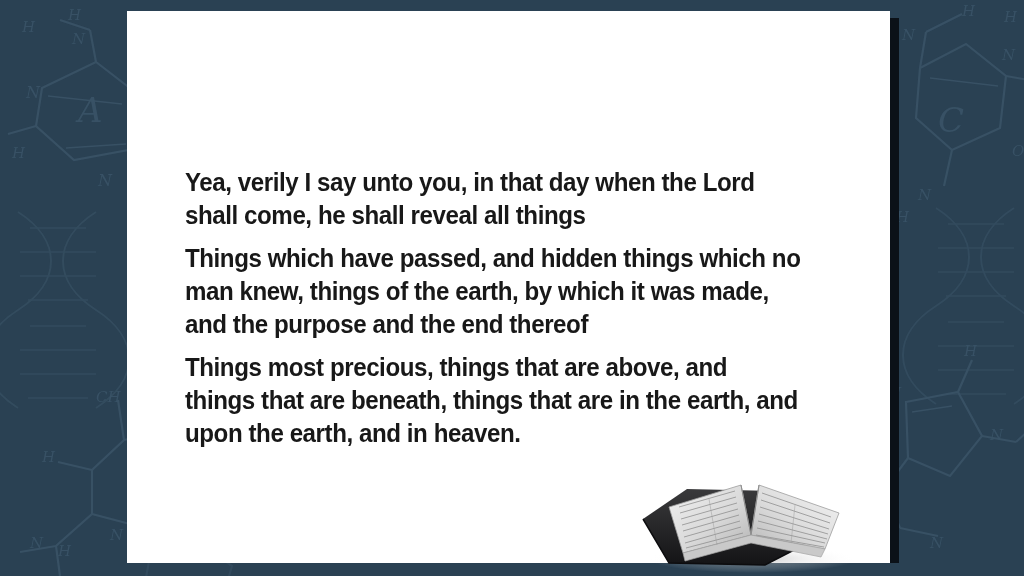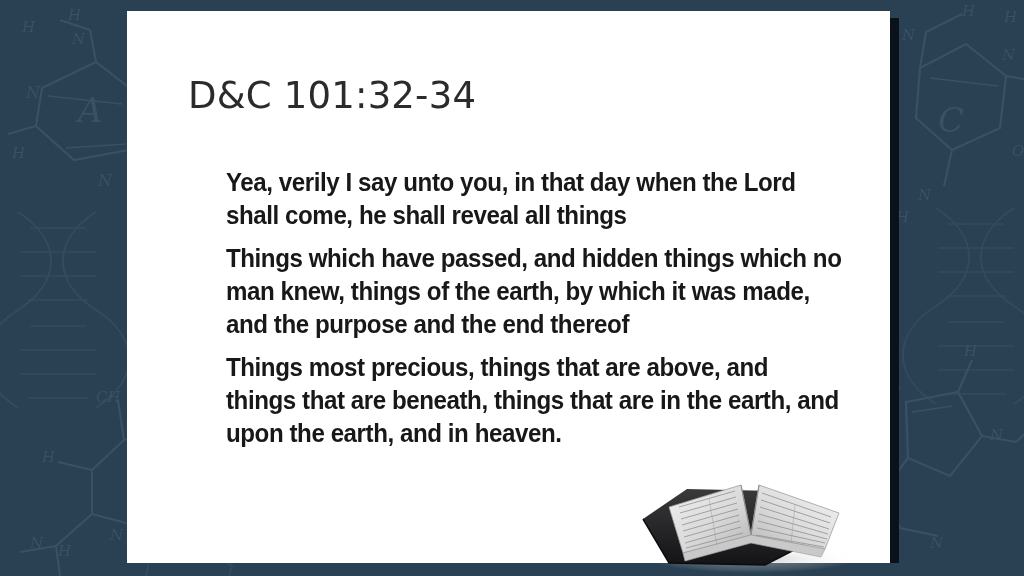--- a/index.html
+++ b/index.html
@@ -63,21 +63,20 @@
     color: #2b2b2b;
     white-space: nowrap;
     font-family: "DejaVu Sans", sans-serif;
   }
 
   #body-text {
     position: absolute;
     left: 58px;
     top: 155px;
     width: 640px;
-    margin-left: 41px;
   }
   .para {
     font-size: 25px;
     line-height: 33px;
     color: #181818;
     font-weight: 600;
     letter-spacing: -0.45px;
     margin: 0 0 10px 0;
     font-family: "Liberation Sans", sans-serif;
     transform: scaleX(0.965);
@@ -195,21 +194,20 @@
           <polygon points="150,556 196,540 232,566 222,600 176,612 144,588"></polygon>
         </g>
       </g>
     </svg>
   </div>
 
   <div id="card-shadow"></div>
 
   <div id="card">
 
-    <div id="title">D&amp;C 101:32-34</div>
 
     <div id="body-text">
       <p class="para">Yea, verily I say unto you, in that day when the Lord shall come, he shall reveal all things</p>
       <p class="para">Things which have passed, and hidden things which no man knew, things of the earth, by which it was made, and the purpose and the end thereof</p>
       <p class="para">Things most precious, things that are above, and things that are beneath, things that are in the earth, and upon the earth, and in heaven.</p>
     </div>
 
     <div id="book">
       <svg width="250" height="100" viewBox="0 0 250 100" xmlns="http://www.w3.org/2000/svg">
         <defs>

